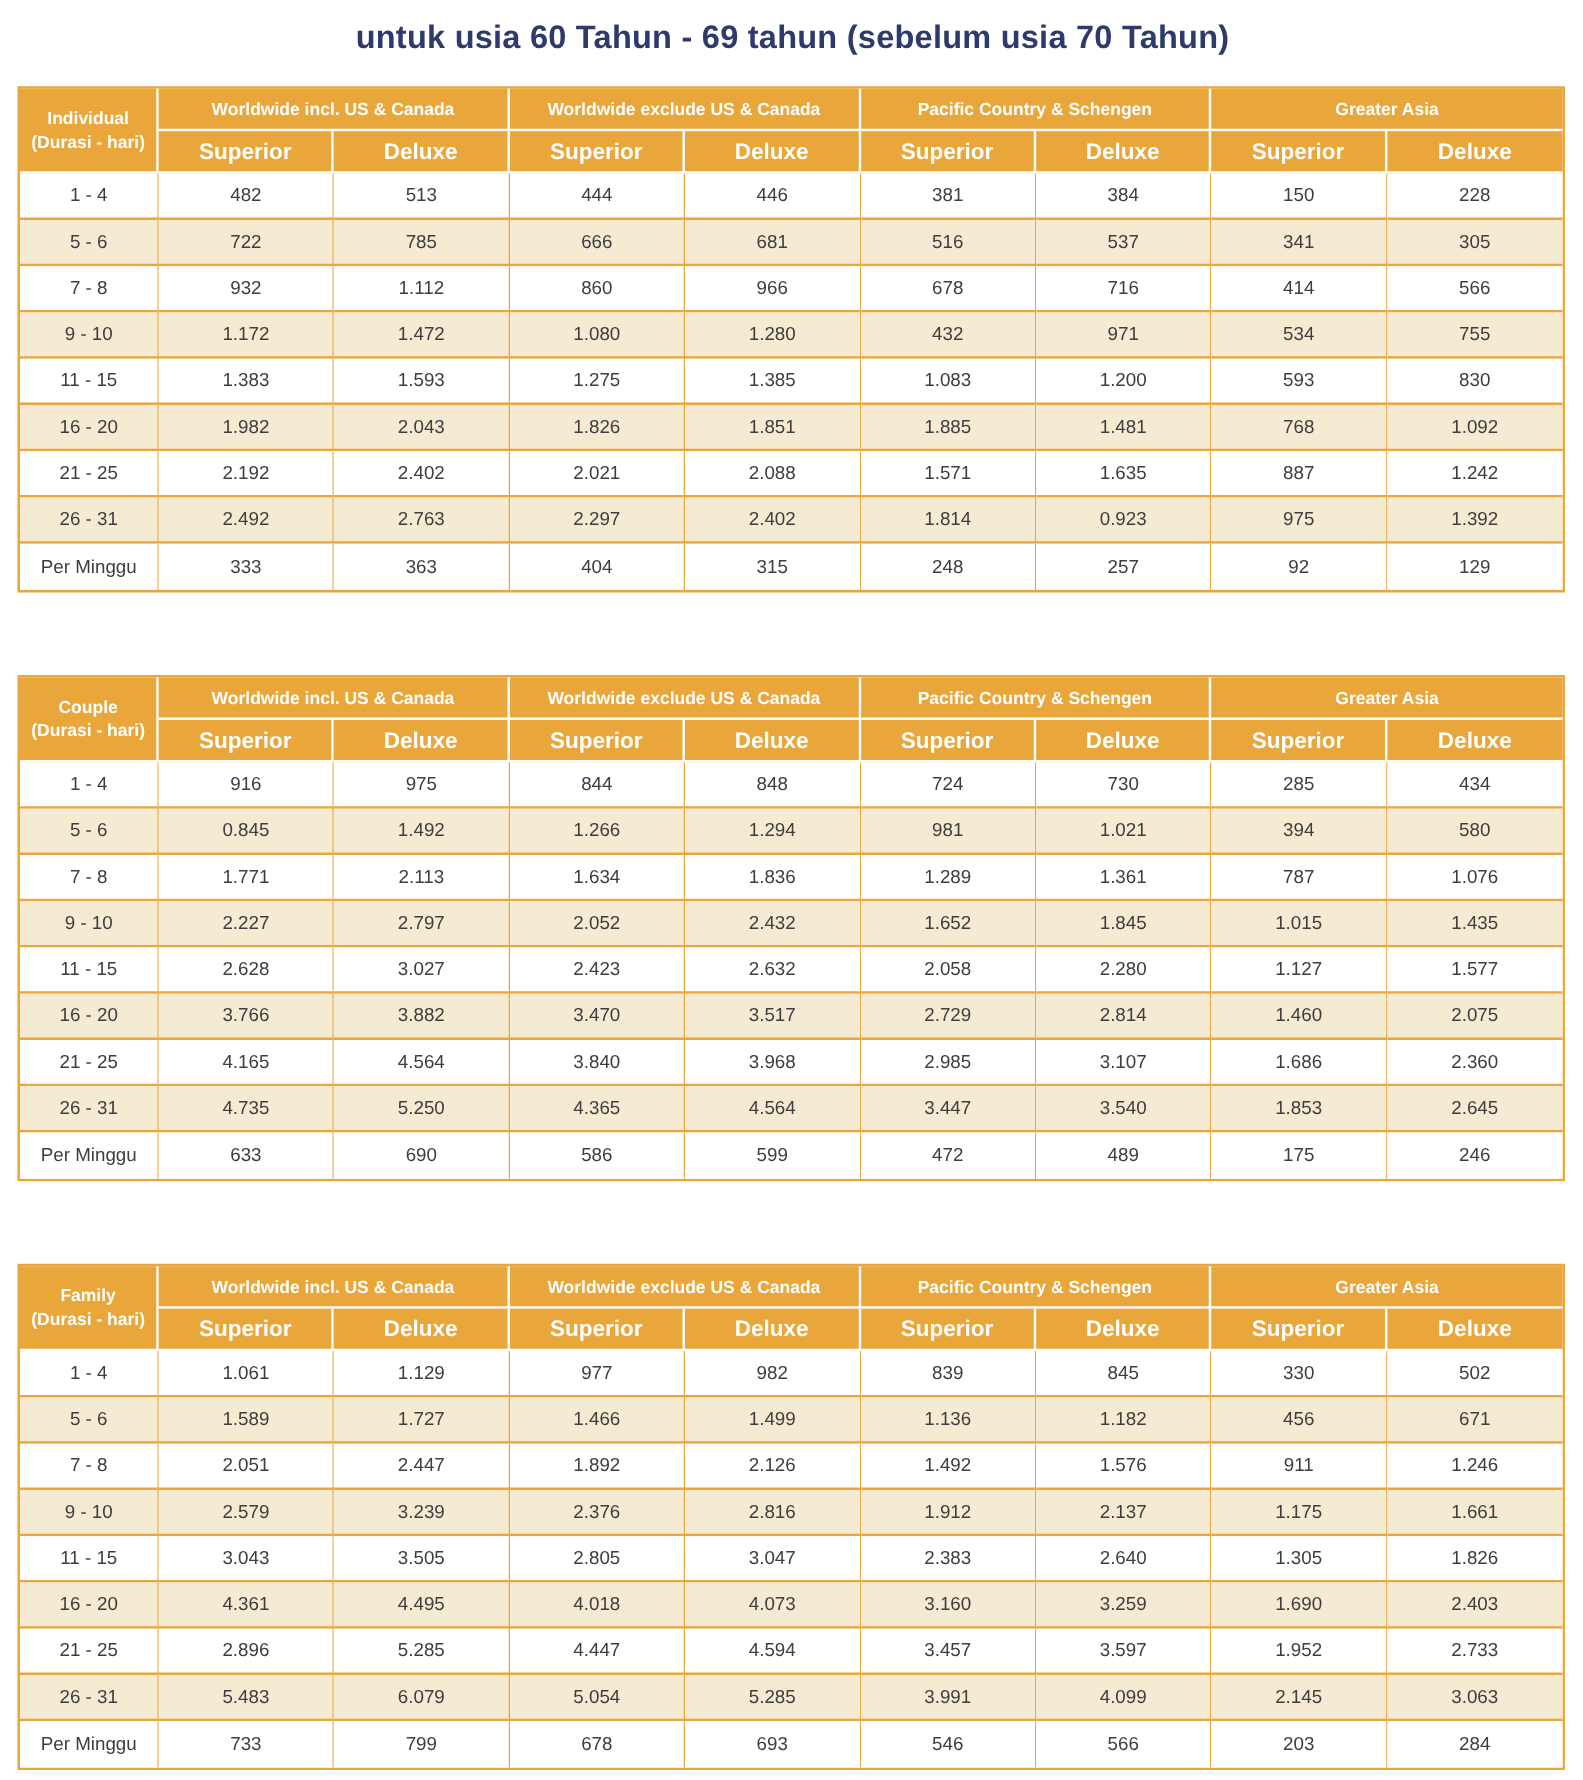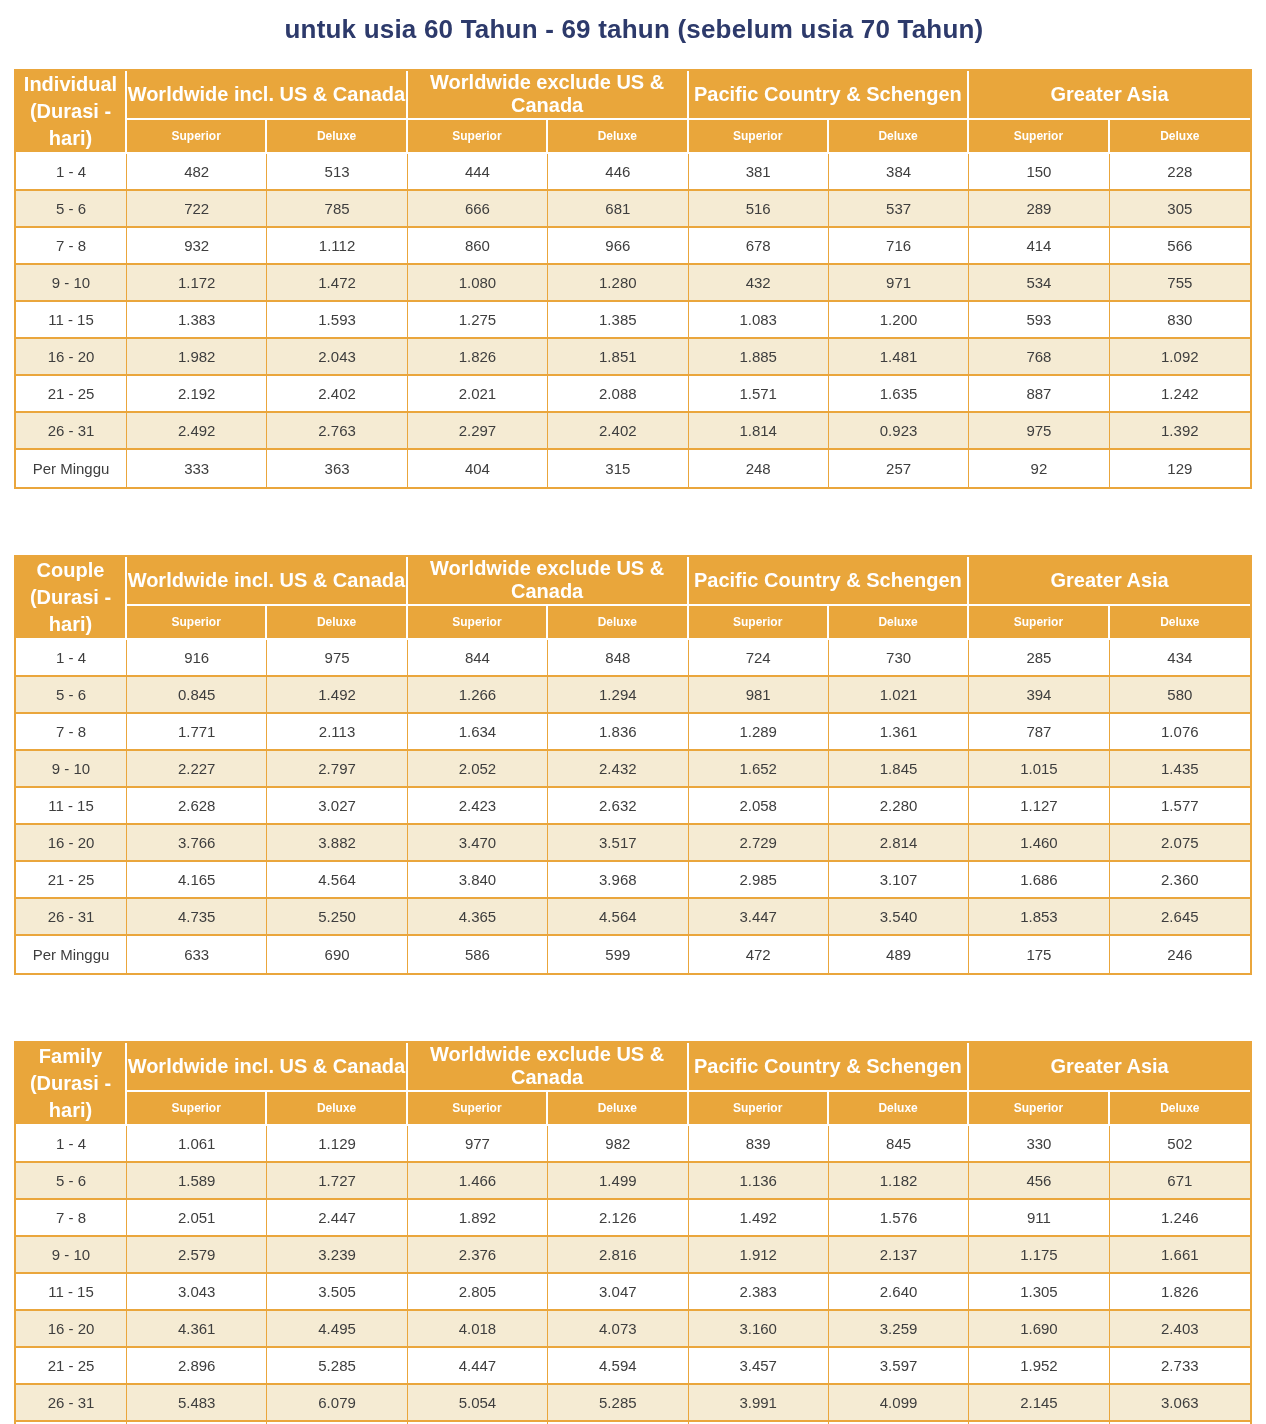--- a/index.html
+++ b/index.html
@@ -39,22 +39,22 @@
   thead th{
     background:var(--orange);
     color:#ffffff;
     font-weight:bold;
     text-align:center;
     vertical-align:middle;
     border-right:2px solid #ffffff;
     border-bottom:2px solid #ffffff;
     padding:0;
   }
-  thead tr.region-row th{height:34px;font-size:20px;margin-top:20px;}
-  thead tr.plan-row th{height:34px;font-size:12px;}
+  thead tr.region-row th{height:34px;font-size:14px;margin-top:20px;}
+  thead tr.plan-row th{height:34px;font-size:18px;}
   thead th:last-child{border-right:none;}
   th.category-cell{
     font-size:13.5px;
     line-height:1.35;
     font-weight:bold;
   }
   th.category-cell .cat-sub{font-weight:bold;}
   
   tbody td{
     background:#ffffff;
@@ -123,21 +123,21 @@
         <td>228</td>
       </tr>
       <tr>
         <td>5 - 6</td>
         <td>722</td>
         <td>785</td>
         <td>666</td>
         <td>681</td>
         <td>516</td>
         <td>537</td>
-        <td>289</td>
+        <td>341</td>
         <td>305</td>
       </tr>
       <tr>
         <td>7 - 8</td>
         <td>932</td>
         <td>1.112</td>
         <td>860</td>
         <td>966</td>
         <td>678</td>
         <td>716</td>

